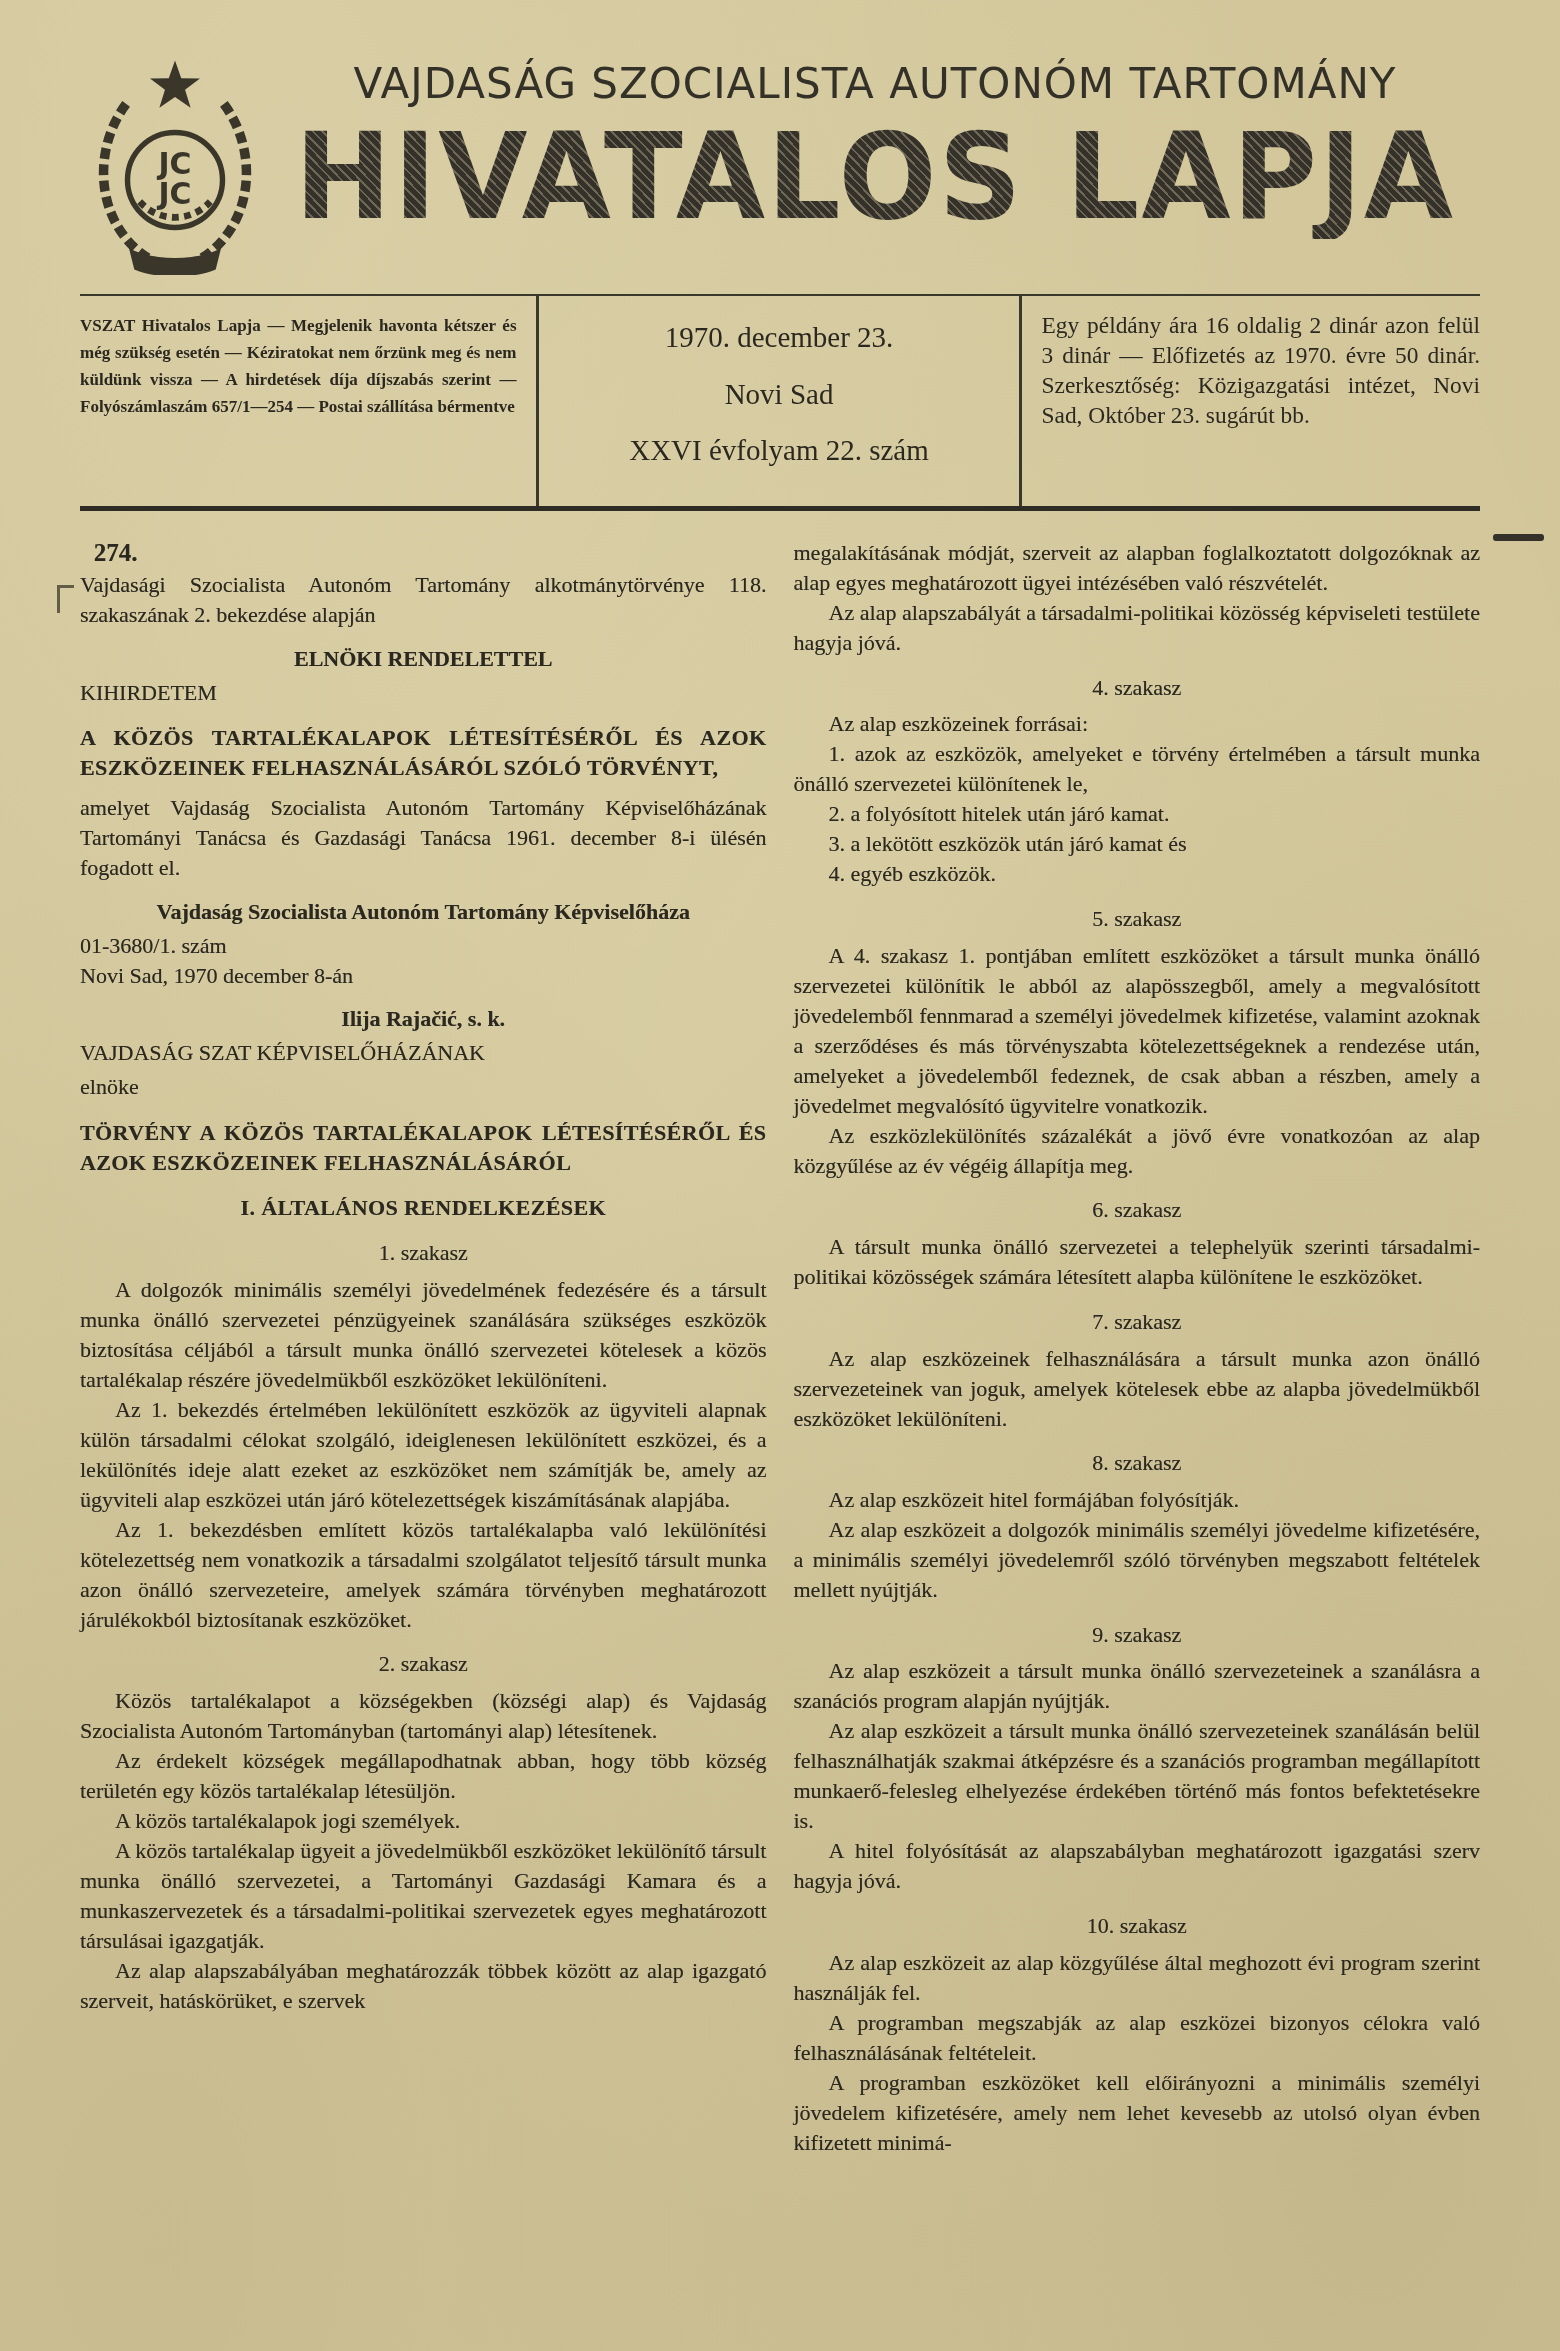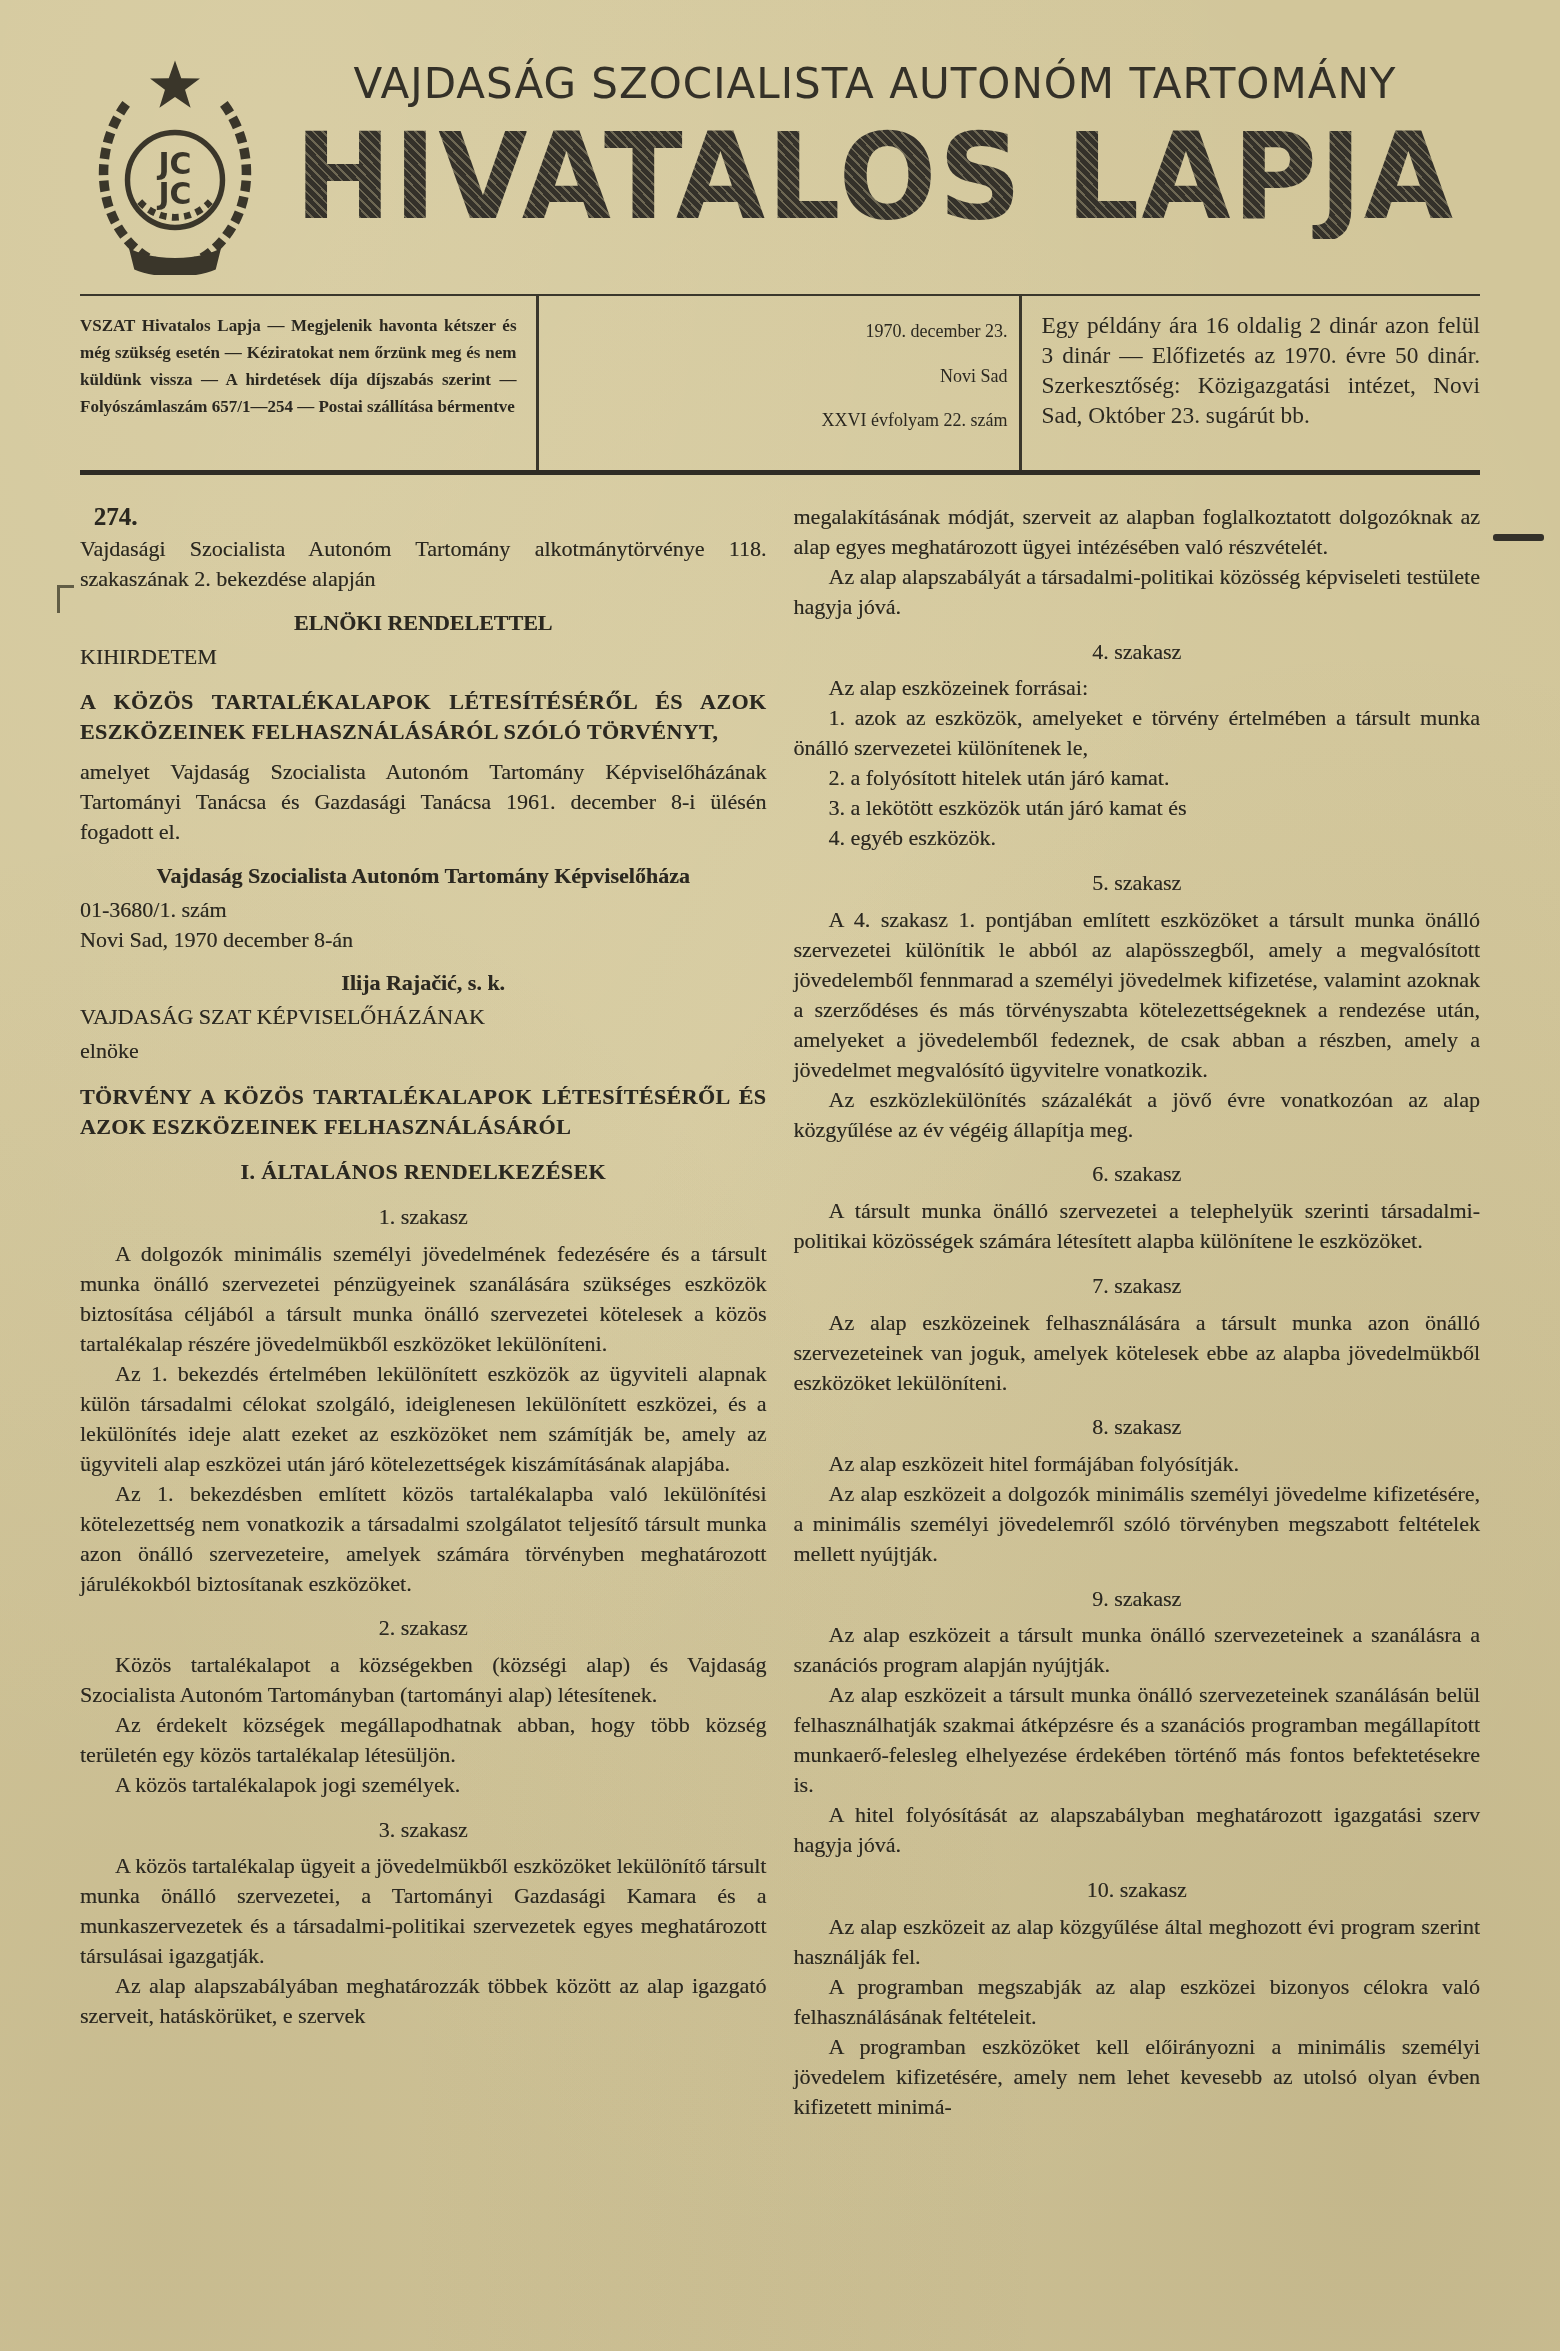--- a/index.html
+++ b/index.html
@@ -61,22 +61,22 @@
     font-weight: bold;
     font-size: 17px;
     line-height: 27px;
     text-align: justify;
     padding: 15.6px 19.5px 15.6px 0;
     box-sizing: border-box;
   }
   .vrule { width: 2.9px; background: #3a372c; }
   .info-center {
     flex: 1;
-    text-align: right;
-    font-size: 18px;
+    text-align: center;
+    font-size: 29px;
     padding: 25px 11.7px 15.6px;
     box-sizing: border-box;
   }
   .info-center .line { margin-bottom: 23.4px; }
   .info-right {
     flex: 0 0 458px;
     font-size: 23.4px;
     line-height: 30px;
     text-align: justify;
     padding: 13.7px 0 15.6px 19.5px;
@@ -179,21 +179,20 @@
         <p class="blk h">TÖRVÉNY A KÖZÖS TARTALÉKALAPOK LÉTESÍTÉSÉRŐL ÉS AZOK ESZKÖZEINEK FELHASZNÁLÁSÁRÓL</p>
         <p class="blk hc">I. ÁLTALÁNOS RENDELKEZÉSEK</p>
         <p class="blk szakasz">1. szakasz</p>
         <p class="blk p">A dolgozók minimális személyi jövedelmének fedezésére és a társult munka önálló szervezetei pénzügyeinek szanálására szükséges eszközök biztosítása céljából a társult munka önálló szervezetei kötelesek a közös tartalékalap részére jövedelmükből eszközöket lekülöníteni.</p>
         <p class="blk p">Az 1. bekezdés értelmében lekülönített eszközök az ügyviteli alapnak külön társadalmi célokat szolgáló, ideiglenesen lekülönített eszközei, és a lekülönítés ideje alatt ezeket az eszközöket nem számítják be, amely az ügyviteli alap eszközei után járó kötelezettségek kiszámításának alapjába.</p>
         <p class="blk p">Az 1. bekezdésben említett közös tartalékalapba való lekülönítési kötelezettség nem vonatkozik a társadalmi szolgálatot teljesítő társult munka azon önálló szervezeteire, amelyek számára törvényben meghatározott járulékokból biztosítanak eszközöket.</p>
         <p class="blk szakasz">2. szakasz</p>
         <p class="blk p">Közös tartalékalapot a községekben (községi alap) és Vajdaság Szocialista Autonóm Tartományban (tartományi alap) létesítenek.</p>
         <p class="blk p">Az érdekelt községek megállapodhatnak abban, hogy több község területén egy közös tartalékalap létesüljön.</p>
         <p class="blk p">A közös tartalékalapok jogi személyek.</p>
-        <p class="blk szakasz">3. szakasz</p>
         <p class="blk p">A közös tartalékalap ügyeit a jövedelmükből eszközöket lekülönítő társult munka önálló szervezetei, a Tartományi Gazdasági Kamara és a munkaszervezetek és a társadalmi-politikai szervezetek egyes meghatározott társulásai igazgatják.</p>
         <p class="blk p">Az alap alapszabályában meghatározzák többek között az alap igazgató szerveit, hatáskörüket, e szervek</p>
       </div>
     <div class="col">
         <p class="blk pn">megalakításának módját, szerveit az alapban foglalkoztatott dolgozóknak az alap egyes meghatározott ügyei intézésében való részvételét.</p>
         <p class="blk p">Az alap alapszabályát a társadalmi-politikai közösség képviseleti testülete hagyja jóvá.</p>
         <p class="blk szakasz">4. szakasz</p>
         <p class="blk p">Az alap eszközeinek forrásai:</p>
         <p class="blk p">1. azok az eszközök, amelyeket e törvény értelmében a társult munka önálló szervezetei különítenek le,</p>
         <p class="blk p">2. a folyósított hitelek után járó kamat.</p>

